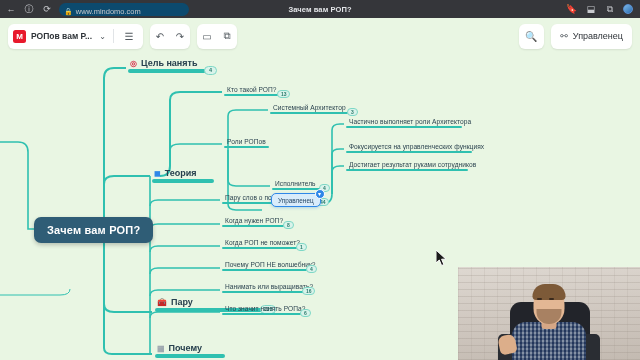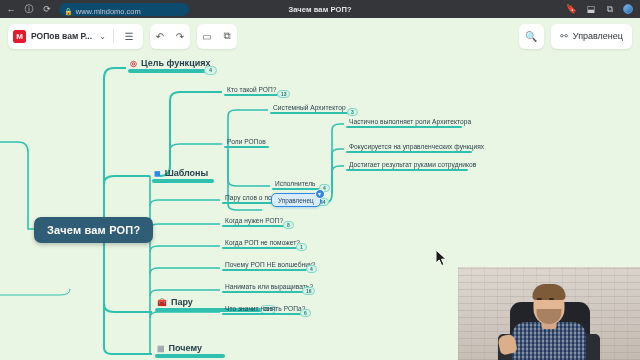--- a/index.html
+++ b/index.html
@@ -283,31 +283,31 @@
       <path d="M150 242 Q150 236 158 236 L220 236" stroke-width="1.4"></path>
       <path d="M150 264 Q150 258 158 258 L220 258" stroke-width="1.4"></path>
     </g>
   </svg>
 
   <div id="root-node">Зачем вам РОП?</div>
 
   <div class="branch" style="left:128px; top:4px;">
     <div class="branch-head">
       <span style="color:#d6304a;font-size:8px">◎</span>
-      <span>Цель функциях</span>
+      <span>Цель нанять</span>
     </div>
     <div class="branch-bar" style="width:78px">
       <span class="bar-badge">4</span>
     </div>
   </div>
 
   <div class="branch" style="left:152px; top:114px;">
     <div class="branch-head">
       <span style="color:#2f87e8;font-size:8px">◼</span>
-      <span>Шаблоны</span>
+      <span>Теория</span>
     </div>
     <div class="branch-bar" style="width:62px">
       
     </div>
   </div>
 
   <div class="branch" style="left:155px; top:243px;">
     <div class="branch-head">
       <span style="color:#c4603a;font-size:8px">🧰</span>
       <span>Пару</span>

